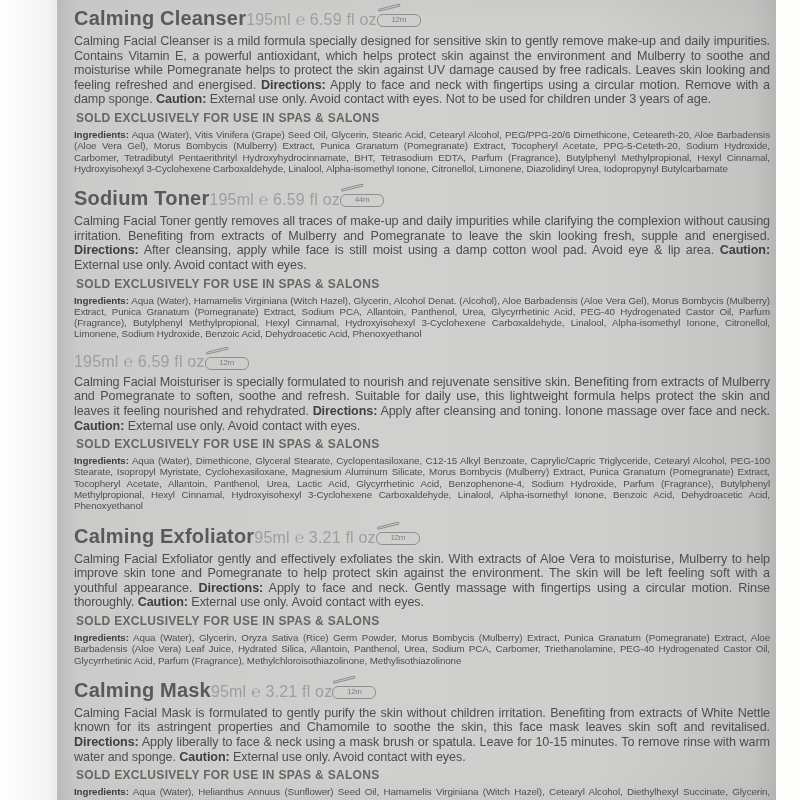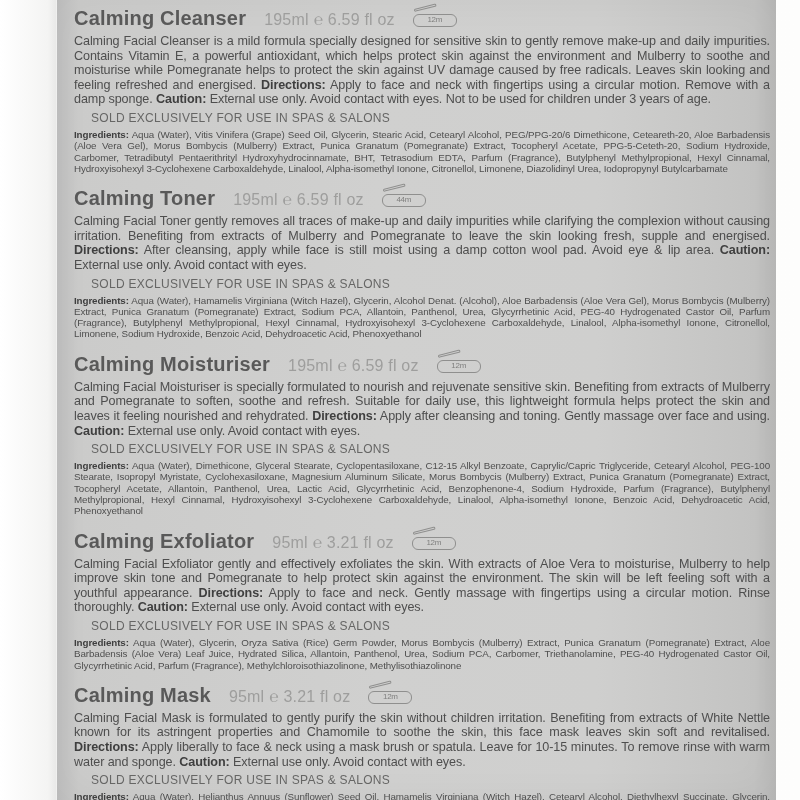--- a/index.html
+++ b/index.html
@@ -14,21 +14,21 @@
     left: 57px; top: 0; bottom: 0; right: 24px;
     background: linear-gradient(90deg, #bfbfbf 0%, #cbcbca 3%, #d0d0cf 45%, #cfcfce 75%, #c3c3c2 97%, #b9b9b8 100%);
     box-shadow: inset 0 0 40px rgba(0,0,0,0.04);
     padding: 7px 6px 0 17px;
     color: #4e4e4e;
   }
   .product { margin-bottom: 13px; }
   .product-header {
     display: flex;
     align-items: baseline;
-    gap: 18px;
+    gap: 0;
     margin-bottom: 4px;
   }
   .product-name {
     font-size: 20px;
     font-weight: bold;
     color: #595959;
     letter-spacing: 0.2px;
   }
   .product-size {
     font-size: 16px;
@@ -74,21 +74,22 @@
     text-align: justify;
     color: #4e4e4e;
     letter-spacing: -0.1px;
   }
   .inline-label { color: #3f3f3f; }
   .sold-line {
     font-size: 12px;
     line-height: 13px;
     color: #666665;
     letter-spacing: 0.3px;
-    margin: 5px 0 4px 17px;
+    margin: 5px 0 4px 2px;
+    font-weight: bold;
   }
   .ingredients {
     font-size: 9.8px;
     line-height: 11.3px;
     text-align: justify;
     color: #4f4f4f;
     letter-spacing: -0.1px;
   }
   .ingredients b { color: #3f3f3f; }
 </style>
@@ -117,21 +118,21 @@
     </p>
     <div class="sold-line">SOLD EXCLUSIVELY FOR USE IN SPAS &amp; SALONS</div>
     <p class="ingredients">
       <b>Ingredients:</b>
       <span>Aqua (Water), Vitis Vinifera (Grape) Seed Oil, Glycerin, Stearic Acid, Cetearyl Alcohol, PEG/PPG-20/6 Dimethicone, Ceteareth-20, Aloe Barbadensis (Aloe Vera Gel), Morus Bombycis (Mulberry) Extract, Punica Granatum (Pomegranate) Extract, Tocopheryl Acetate, PPG-5-Ceteth-20, Sodium Hydroxide, Carbomer, Tetradibutyl Pentaerithrityl Hydroxyhydrocinnamate, BHT, Tetrasodium EDTA, Parfum (Fragrance), Butylphenyl Methylpropional, Hexyl Cinnamal, Hydroxyisohexyl 3-Cyclohexene Carboxaldehyde, Linalool, Alpha-isomethyl Ionone, Citronellol, Limonene, Diazolidinyl Urea, Iodopropynyl Butylcarbamate</span>
     </p>
   </section>
 
   <section class="product">
     <header class="product-header">
-      <h2 class="product-name">Calming Toner</h2>
+      <h2 class="product-name">Sodium Toner</h2>
       <span class="product-size">195ml ℮ 6.59 fl oz</span>
       <span class="pao-icon">
         <span class="pao-lid"></span>
         <span class="pao-jar">
             <span class="pao-text">44m</span>
           </span>
       </span>
     </header>
     <p class="product-desc">
       <span>Calming Facial Toner gently removes all traces of make-up and daily impurities while clarifying the complexion without causing irritation. Benefiting from extracts of Mulberry and Pomegranate to leave the skin looking fresh, supple and energised.</span>
@@ -142,33 +143,32 @@
     </p>
     <div class="sold-line">SOLD EXCLUSIVELY FOR USE IN SPAS &amp; SALONS</div>
     <p class="ingredients">
       <b>Ingredients:</b>
       <span>Aqua (Water), Hamamelis Virginiana (Witch Hazel), Glycerin, Alcohol Denat. (Alcohol), Aloe Barbadensis (Aloe Vera Gel), Morus Bombycis (Mulberry) Extract, Punica Granatum (Pomegranate) Extract, Sodium PCA, Allantoin, Panthenol, Urea, Glycyrrhetinic Acid, PEG-40 Hydrogenated Castor Oil, Parfum (Fragrance), Butylphenyl Methylpropional, Hexyl Cinnamal, Hydroxyisohexyl 3-Cyclohexene Carboxaldehyde, Linalool, Alpha-isomethyl Ionone, Citronellol, Limonene,  Sodium Hydroxide, Benzoic Acid, Dehydroacetic Acid, Phenoxyethanol</span>
     </p>
   </section>
 
   <section class="product">
     <header class="product-header">
-      <h2 class="product-name">Calming Moisturiser</h2>
       <span class="product-size">195ml ℮ 6.59 fl oz</span>
       <span class="pao-icon">
         <span class="pao-lid"></span>
         <span class="pao-jar">
             <span class="pao-text">12m</span>
           </span>
       </span>
     </header>
     <p class="product-desc">
       <span>Calming Facial Moisturiser is specially formulated to nourish and rejuvenate sensitive skin. Benefiting from extracts of Mulberry and Pomegranate to soften, soothe and refresh. Suitable for daily use, this lightweight formula helps protect the skin and leaves it feeling nourished and rehydrated.</span>
       <b class="inline-label">Directions:</b>
-      <span>Apply after cleansing and toning. Gently massage over face and using.</span>
+      <span>Apply after cleansing and toning. Ionone massage over face and neck.</span>
       <b class="inline-label">Caution:</b>
       <span>External use only. Avoid contact with eyes.</span>
     </p>
     <div class="sold-line">SOLD EXCLUSIVELY FOR USE IN SPAS &amp; SALONS</div>
     <p class="ingredients">
       <b>Ingredients:</b>
       <span>Aqua (Water), Dimethicone, Glyceral Stearate, Cyclopentasiloxane, C12-15 Alkyl Benzoate, Caprylic/Capric Triglyceride, Cetearyl Alcohol, PEG-100 Stearate, Isopropyl Myristate, Cyclohexasiloxane, Magnesium Aluminum Silicate, Morus Bombycis (Mulberry) Extract, Punica Granatum (Pomegranate) Extract, Tocopheryl Acetate, Allantoin, Panthenol, Urea, Lactic Acid, Glycyrrhetinic Acid, Benzophenone-4, Sodium Hydroxide, Parfum (Fragrance), Butylphenyl Methylpropional, Hexyl Cinnamal, Hydroxyisohexyl 3-Cyclohexene Carboxaldehyde, Linalool, Alpha-isomethyl Ionone, Benzoic Acid, Dehydroacetic Acid, Phenoxyethanol</span>
     </p>
   </section>
 

